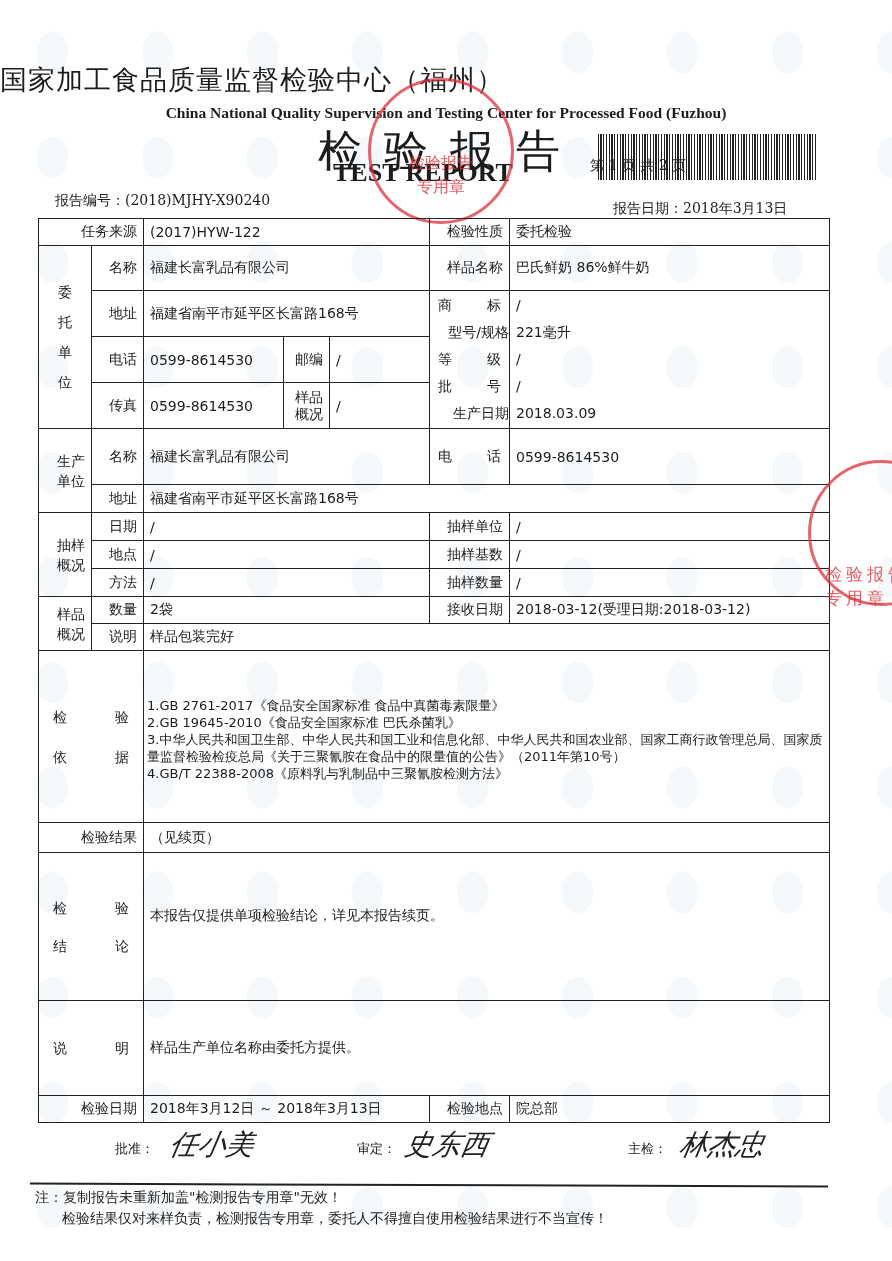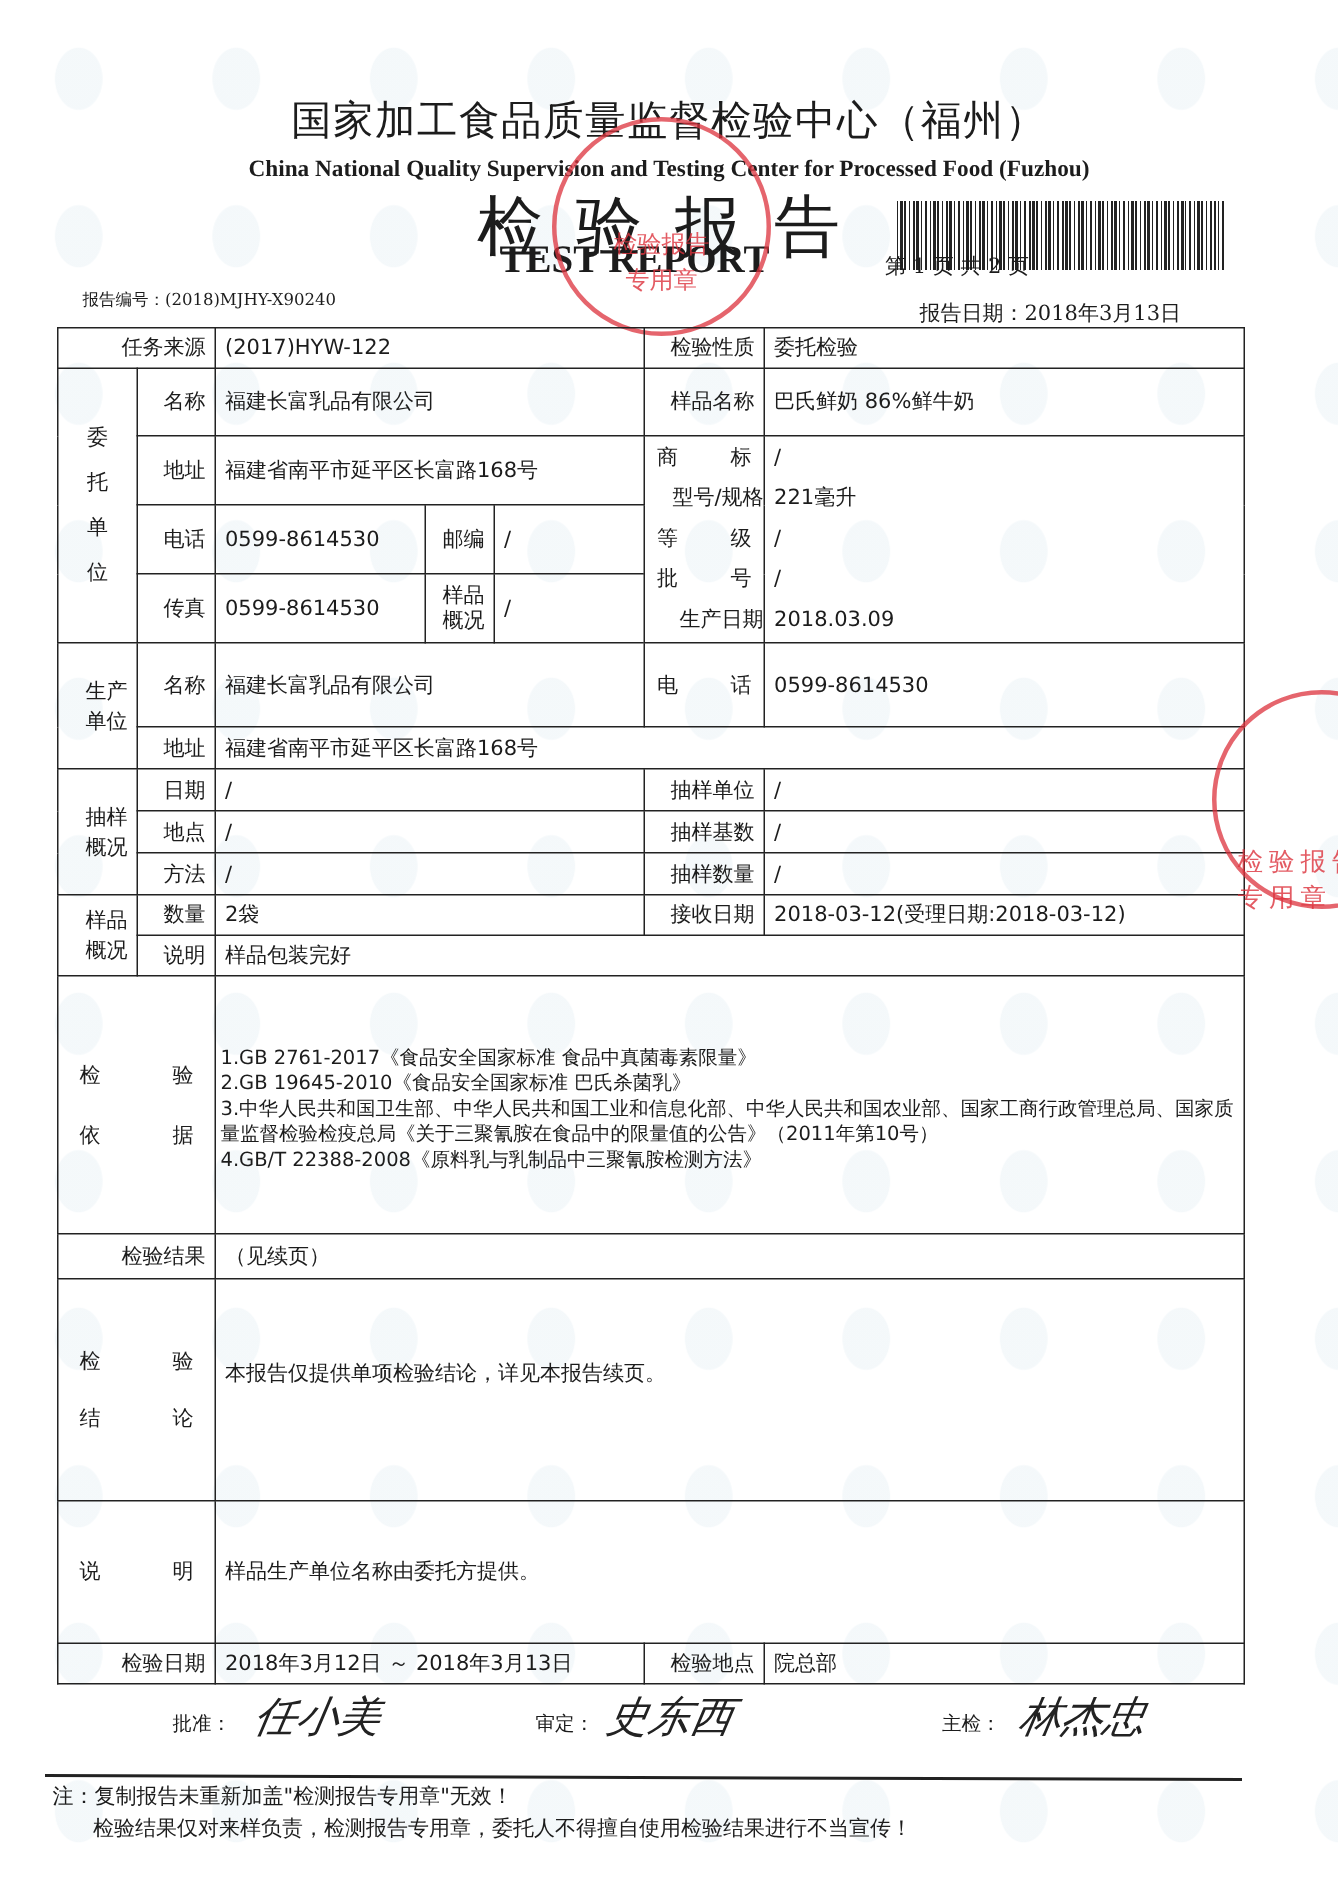--- a/index.html
+++ b/index.html
@@ -1,32 +1,32 @@
 <!DOCTYPE html>
 <html><head>
 <meta charset="utf-8">
 <style>
   html, body { margin:0; padding:0; background:#ffffff; }
   body { width:892px; height:1261px; position:relative; overflow:hidden;
          font-family:"DejaVu Serif","Liberation Serif",serif; color:#1c1c1c; }
   .wm { position:absolute; inset:0; pointer-events:none;
         background-image: radial-gradient(ellipse 26px 34px at 50% 50%, rgba(150,190,210,0.10) 60%, transparent 62%);
         background-size:105px 105px; }
-  .title-cn { position:absolute; top:62px; left:0; width:892px; text-align:center;
+  .title-cn { position:absolute; top:62px; left:0; width:892px; text-align:left;
               font-size:27px; letter-spacing:1px; font-family:"DejaVu Sans","Liberation Sans",sans-serif; font-weight:normal; }
   .title-en { position:absolute; top:104px; left:0; width:892px; text-align:center;
               font-family:"Liberation Serif",serif; font-weight:bold; font-size:15.5px; }
   .title-report-cn { position:absolute; top:122px; left:318px; font-size:44px; letter-spacing:22px;
               font-family:"DejaVu Sans","Liberation Sans",sans-serif; }
   .title-report-en { position:absolute; top:158px; left:333px; font-family:"Liberation Serif",serif;
               font-weight:bold; font-size:26px; letter-spacing:0px; }
   .barcode { position:absolute; top:134px; left:598px; width:218px; height:46px;
              background: repeating-linear-gradient(90deg,#222 0 1px,#fff 1px 2px,#222 2px 4px,#fff 4px 5px,#222 5px 6px,#fff 6px 8px,#222 8px 9px,#fff 9px 11px); }
-  .page-info { position:absolute; top:169px; left:590px; font-size:14px; }
-  .report-no { position:absolute; top:192px; left:55px; font-size:11px; }
+  .page-info { position:absolute; top:157px; left:590px; font-size:14px; }
+  .report-no { position:absolute; top:192px; left:55px; font-size:14px; }
   .report-date { position:absolute; top:200px; left:613px; font-size:14px; }
   .stamp { position:absolute; border:3px solid rgba(220,50,60,0.75); border-radius:50%;
            color:rgba(220,50,60,0.8); text-align:center; font-family:"DejaVu Sans",sans-serif; }
   .stamp1 { top:78px; left:368px; width:140px; height:140px; }
   .stamp1 .s-line { position:absolute; width:100%; font-size:16px; }
   .stamp2 { top:460px; left:808px; width:140px; height:140px; }
   .stamp2 .s-line { position:absolute; left:14px; font-size:17px; letter-spacing:4px; }
 
   table.main { position:absolute; top:218px; left:38px; width:791px; border-collapse:collapse;
                font-size:14.5px; table-layout:fixed; }

